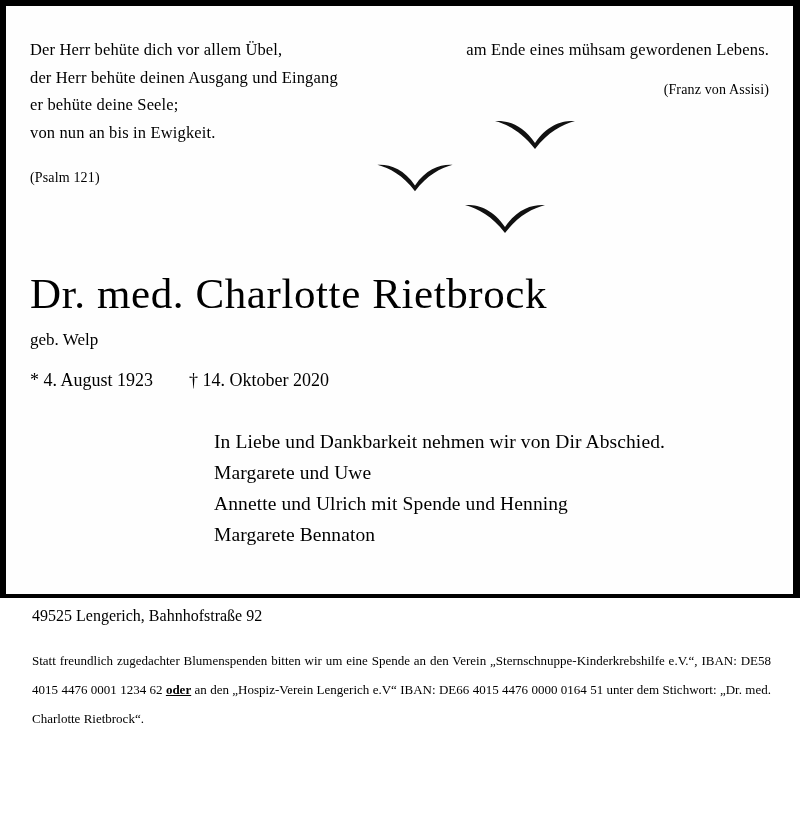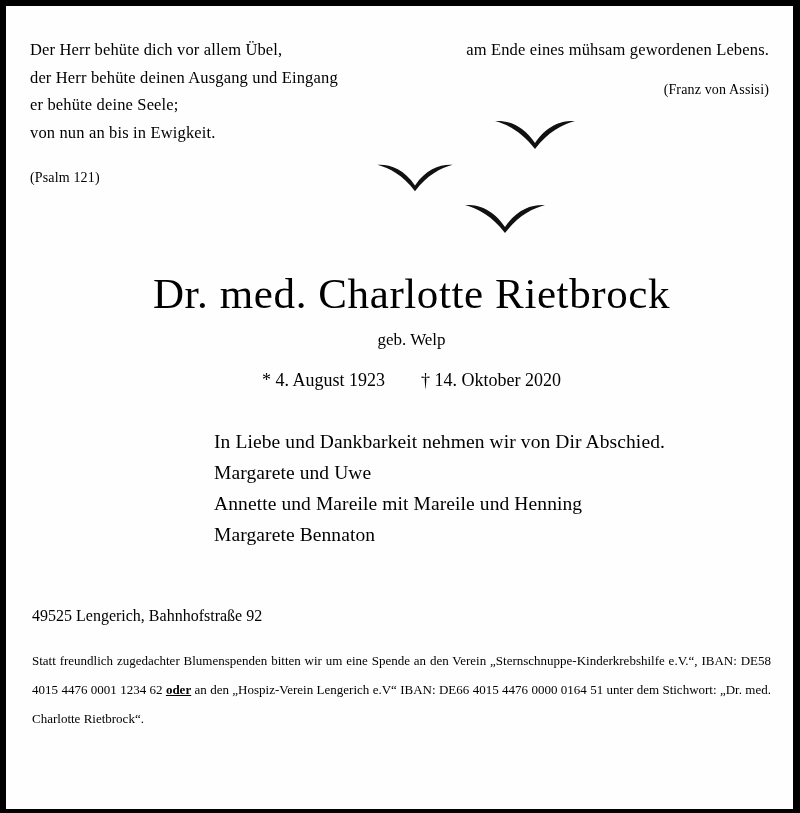--- a/index.html
+++ b/index.html
@@ -13,21 +13,21 @@
     height: 813px;
     font-family: "Liberation Serif", "DejaVu Serif", serif;
     color: #000000;
     overflow: hidden;
   }
 
   .notice {
     position: relative;
     box-sizing: border-box;
     width: 800px;
-    height: 813px;
+    height: 598px;
     background: #ffffff;
     border-top: 6px solid #000000;
     border-left: 6px solid #000000;
     border-right: 7px solid #000000;
     border-bottom: 4px solid #000000;
   }
 
   .inner {
     position: relative;
     width: 100%;
@@ -80,21 +80,20 @@
     height: 125px;
   }
   .bird { position: absolute; }
 
   
   .name-block {
     position: absolute;
     left: 0;
     right: 0;
     top: 262px;
-    text-align: center;
     margin-left: 24px;
   }
   .fullname {
     font-size: 43px;
     line-height: 52px;
     letter-spacing: 0.6px;
     white-space: nowrap;
   }
   .maiden {
     margin-top: 8px;
@@ -187,21 +186,21 @@
       <div class="fullname">Dr. med. Charlotte Rietbrock</div>
       <div class="maiden">geb. Welp</div>
       <div class="dates">
         <span class="born">* 4. August 1923</span><span class="died">† 14. Oktober 2020</span>
       </div>
     </div>
 
     <div class="family">
       <div class="line">In Liebe und Dankbarkeit nehmen wir von Dir Abschied.</div>
       <div class="line">Margarete und Uwe</div>
-      <div class="line">Annette und Mareile mit Mareile und Henning</div>
+      <div class="line">Annette und Ulrich mit Spende und Henning</div>
       <div class="line">Margarete Bennaton</div>
     </div>
 
     <div class="bottom">
       <div class="address">49525 Lengerich, Bahnhofstraße 92</div>
       <div class="donation"><span>Statt freundlich zugedachter Blumenspenden bitten wir um eine Spende an den Verein „Sternschnuppe-Kinderkrebshilfe e.V.“, IBAN: DE58 4015 4476 0001 1234 62 </span><span class="emph">oder</span><span> an den „Hospiz-Verein Lengerich e.V“ IBAN: DE66 4015 4476 0000 0164 51 unter dem Stichwort: „Dr. med. Charlotte Rietbrock“.</span></div>
     </div>
 
   </div>
 </div>

